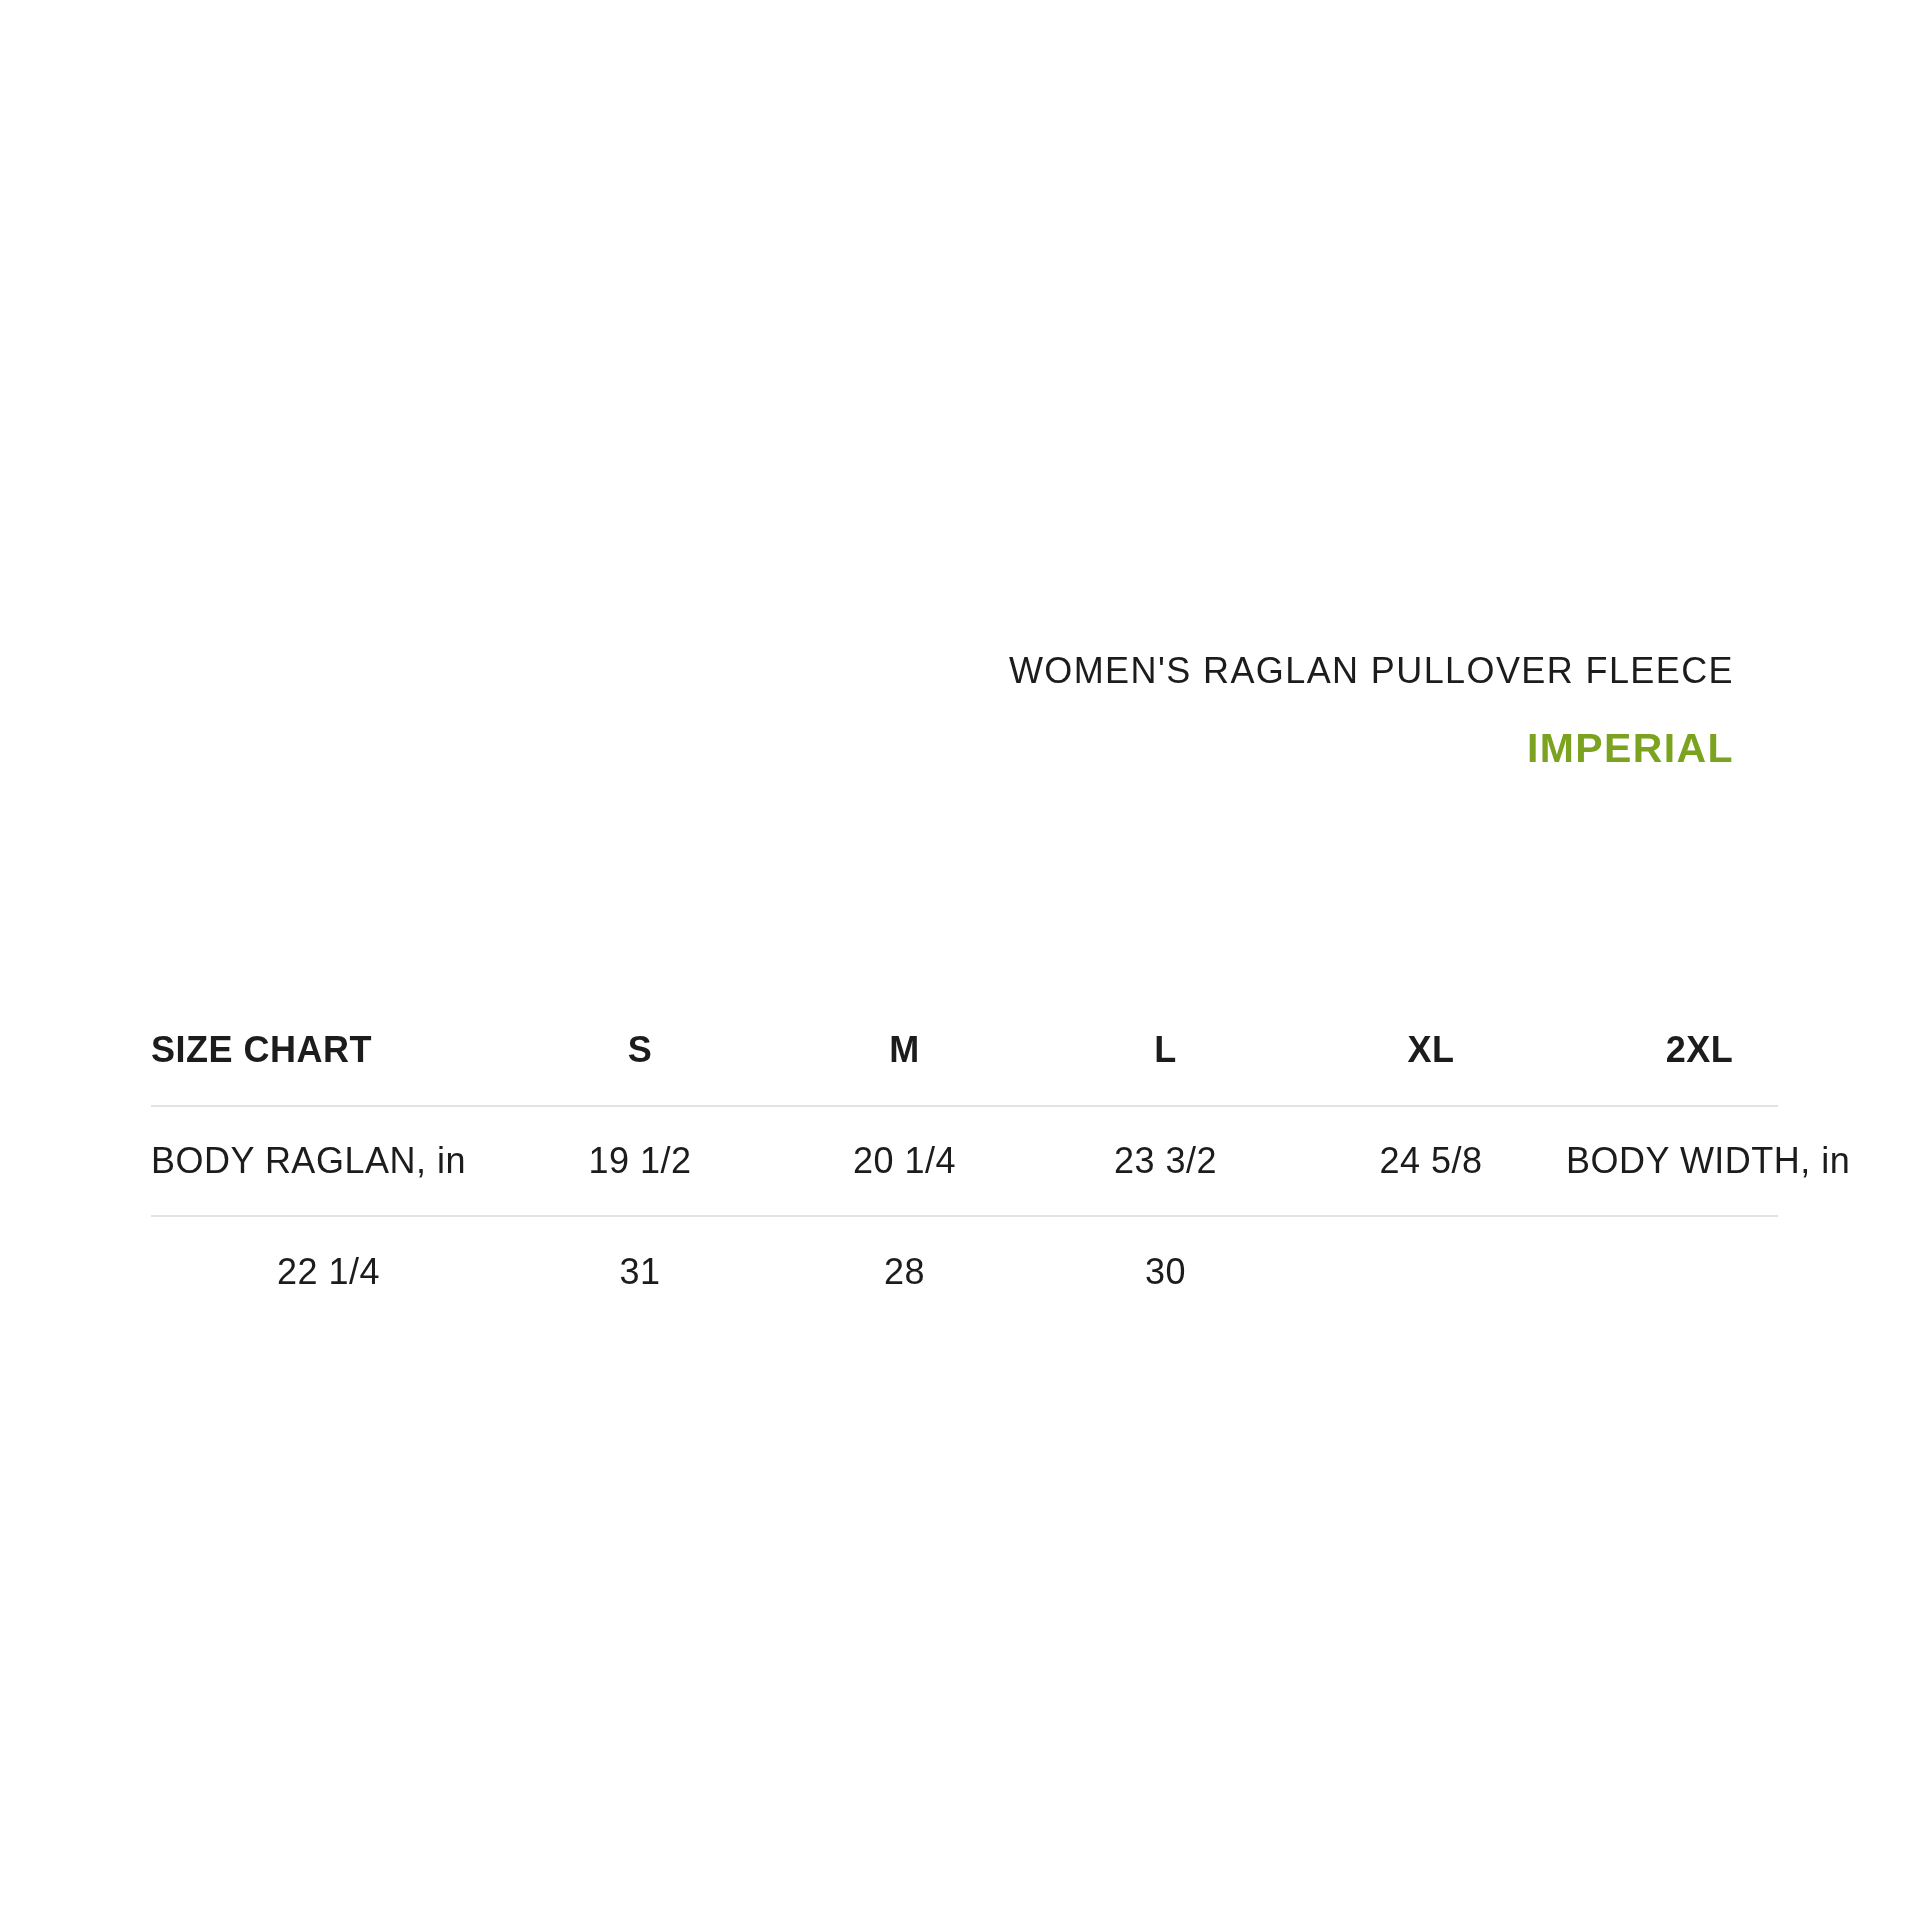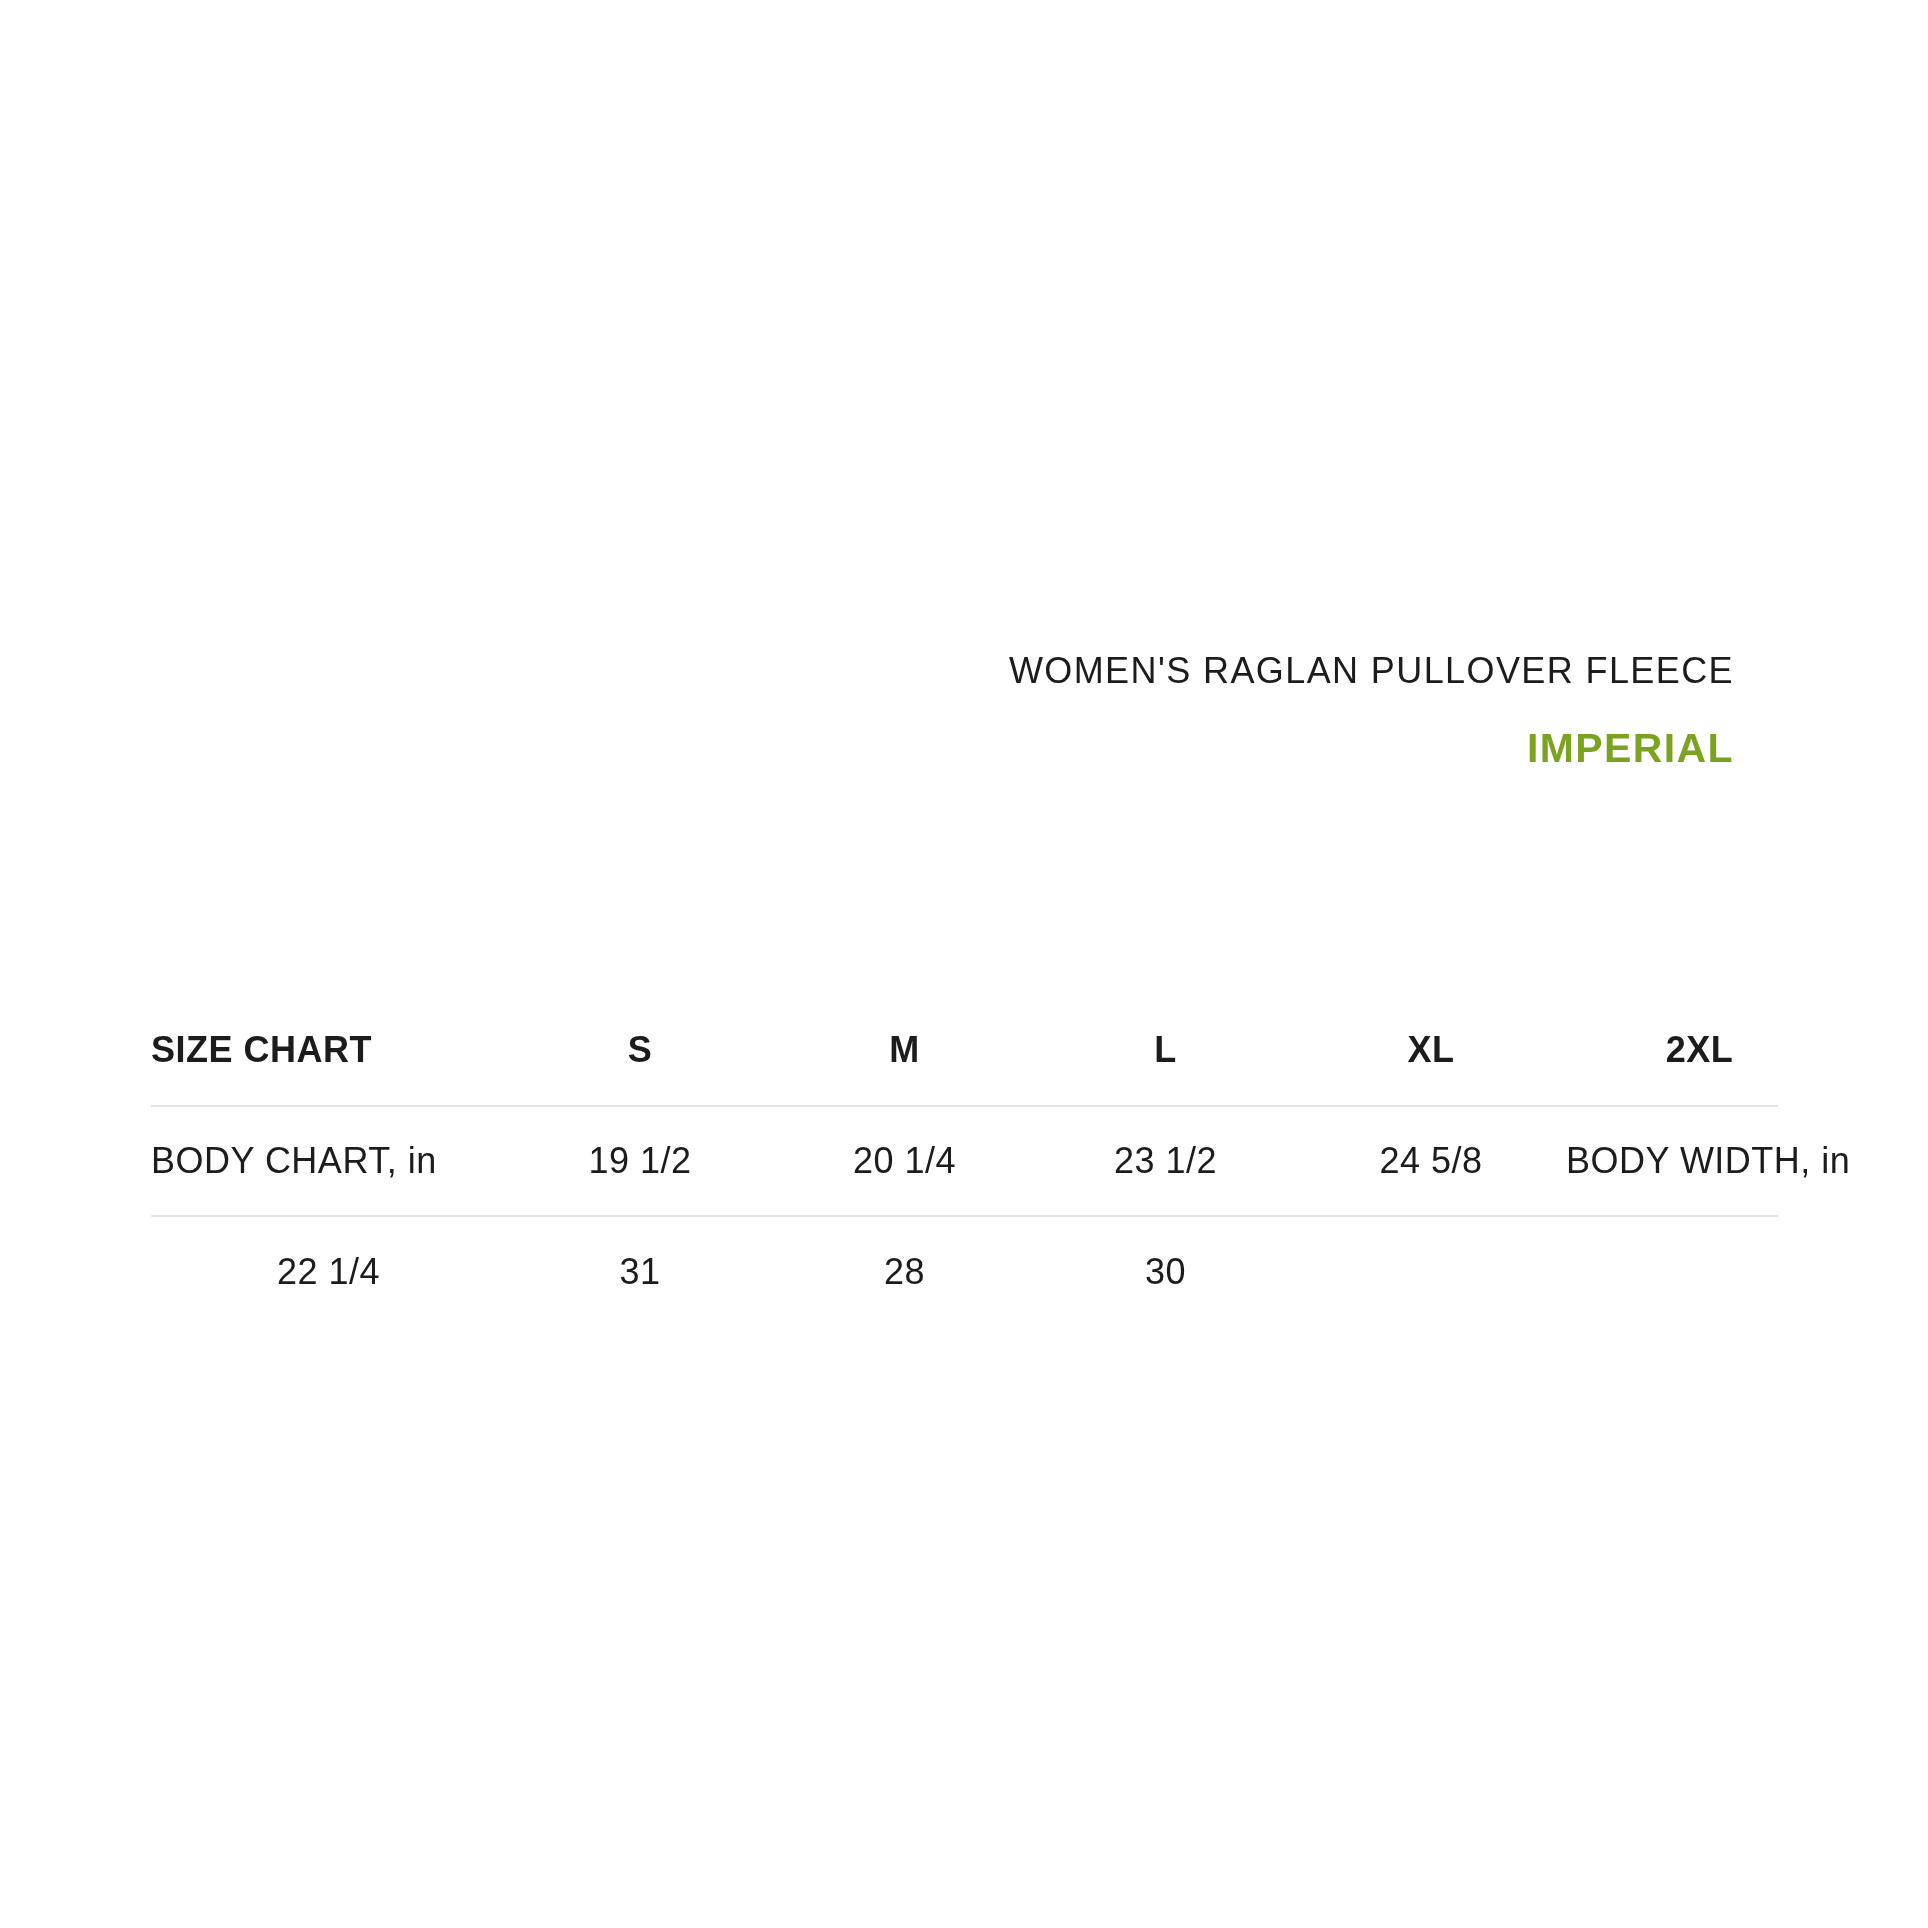--- a/index.html
+++ b/index.html
@@ -89,24 +89,24 @@
 
   <div class="size-table">
 
     <div class="cell label head">SIZE CHART</div>
     <div class="cell head">S</div>
     <div class="cell head">M</div>
     <div class="cell head">L</div>
     <div class="cell head">XL</div>
     <div class="cell head">2XL</div>
 
-    <div class="cell label">BODY CHART, in</div>
+    <div class="cell label">BODY RAGLAN, in</div>
     <div class="cell">19 1/2</div>
     <div class="cell">20 1/4</div>
-    <div class="cell">23 1/2</div>
+    <div class="cell">23 3/2</div>
     <div class="cell">24 5/8</div>
 
     <div class="cell label">BODY WIDTH, in</div>
     <div class="cell">22 1/4</div>
     <div class="cell">31</div>
     <div class="cell">28</div>
     <div class="cell">30</div>
   </div>
 
   <div class="divider d1"></div>

